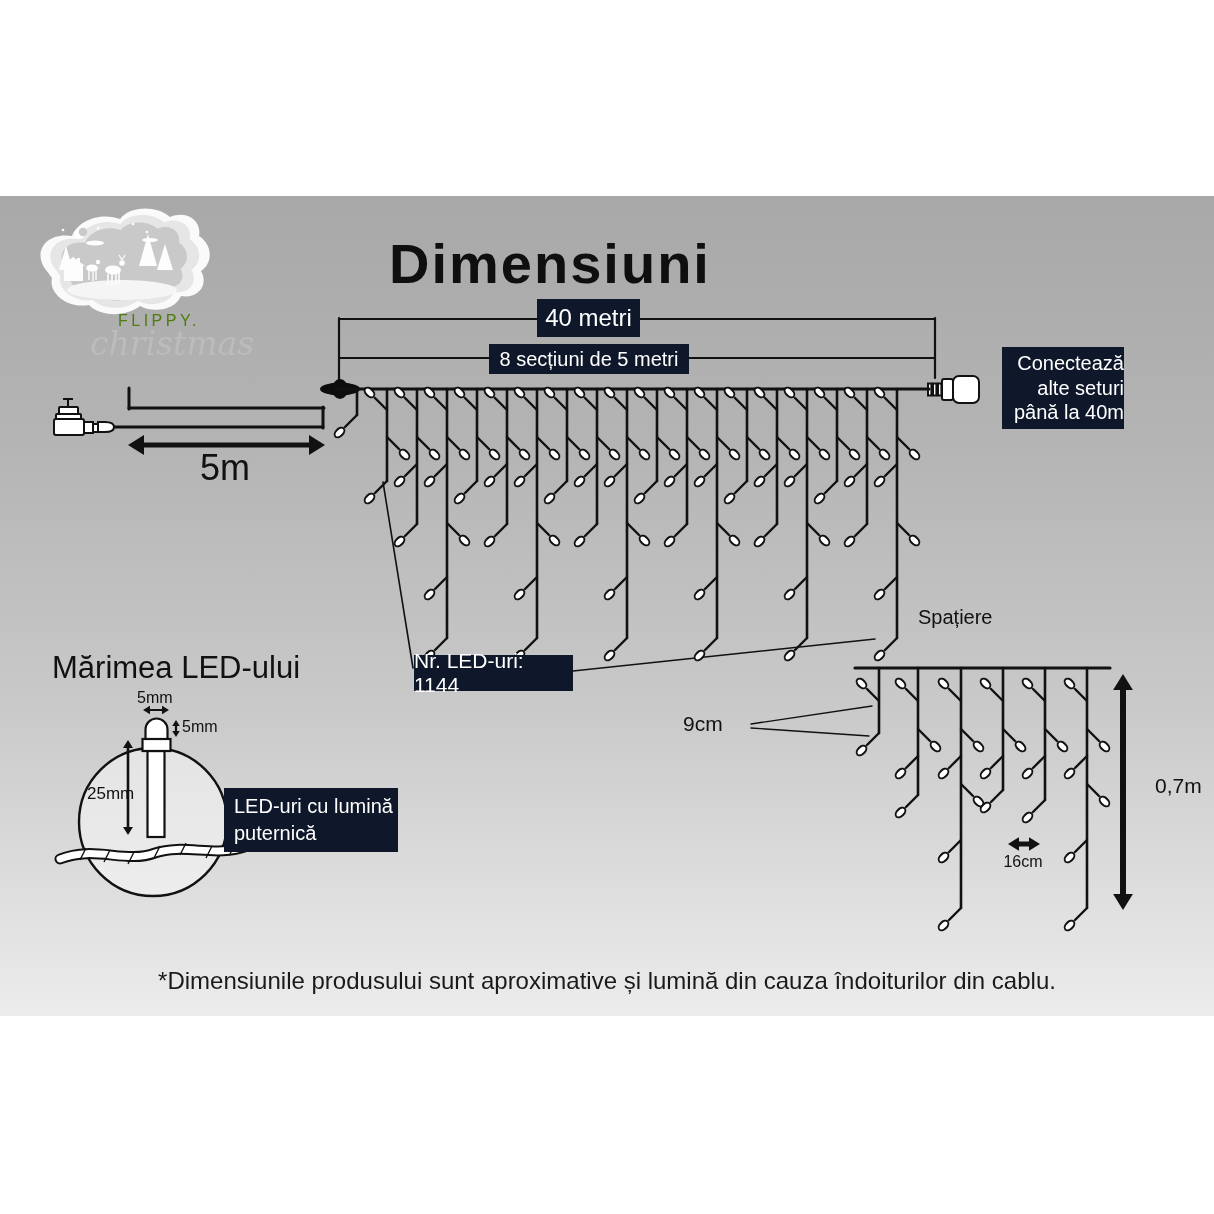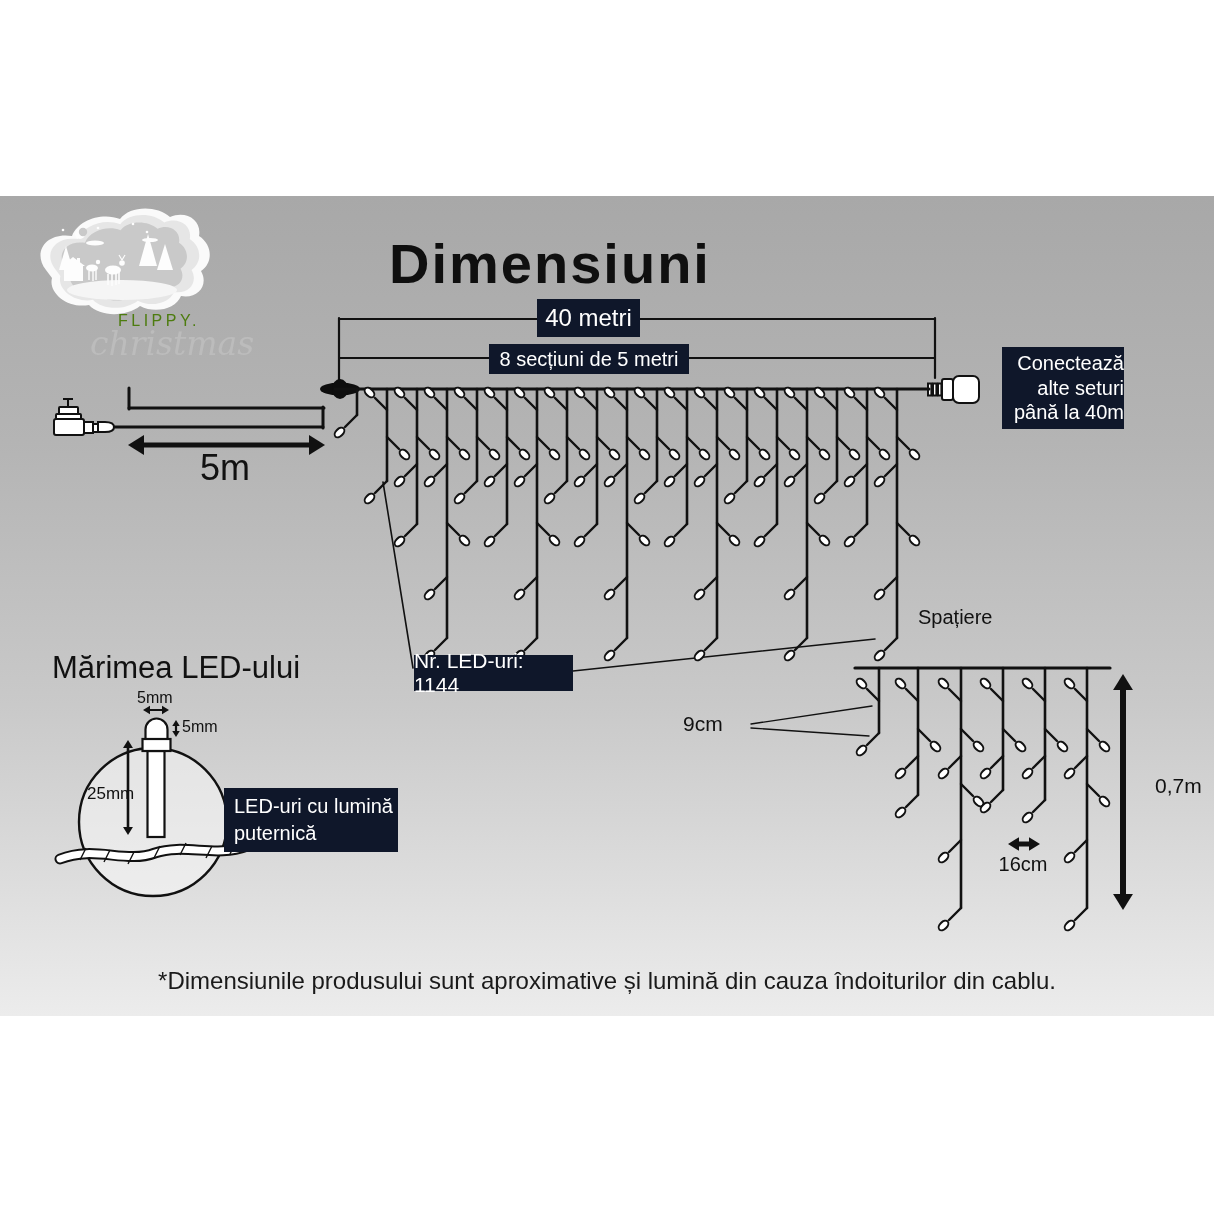--- a/index.html
+++ b/index.html
@@ -34,21 +34,21 @@
   }
   .badge-nr{left:414px;top:655px;width:159px;height:36px;font-size:21px;}
   .badge-led{
     left:224px;top:788px;width:174px;height:64px;
     flex-direction:column;align-items:flex-start;justify-content:center;
     padding-left:10px;box-sizing:border-box;font-size:20px;line-height:1.35;
   }
   .lbl-5m{left:160px;top:447px;width:130px;text-align:center;font-size:36px;}
   .lbl-spatiere{left:918px;top:606px;width:150px;text-align:left;font-size:20px;font-weight:500;}
   .lbl-9cm{left:683px;top:712px;font-size:21px;}
-  .lbl-16cm{left:998px;top:853px;width:50px;text-align:center;font-size:20px;}
+  .lbl-16cm{left:998px;top:853px;width:50px;text-align:center;font-size:16px;}
   .lbl-07m{left:1140px;top:774px;font-size:21px;margin-left:15px;}
   .lbl-marimea{left:52px;top:650px;font-size:31px;font-weight:500;}
   .lbl-5mm-w{left:137px;top:689px;font-size:16px;}
   .lbl-5mm-h{left:182px;top:718px;font-size:16px;}
   .lbl-25mm{left:87px;top:784px;font-size:17px;}
   .footnote{left:0;top:967px;width:1214px;text-align:center;font-size:24px;color:#1a1a1a;}
   .logo-brand{left:118px;top:312px;font-size:16px;letter-spacing:3.5px;color:#4d7c0f;}
   .logo-script{
     left:90px;top:324px;font-family:"DejaVu Serif", serif;font-style:italic;
     font-size:33px;color:#bcbcbc;

